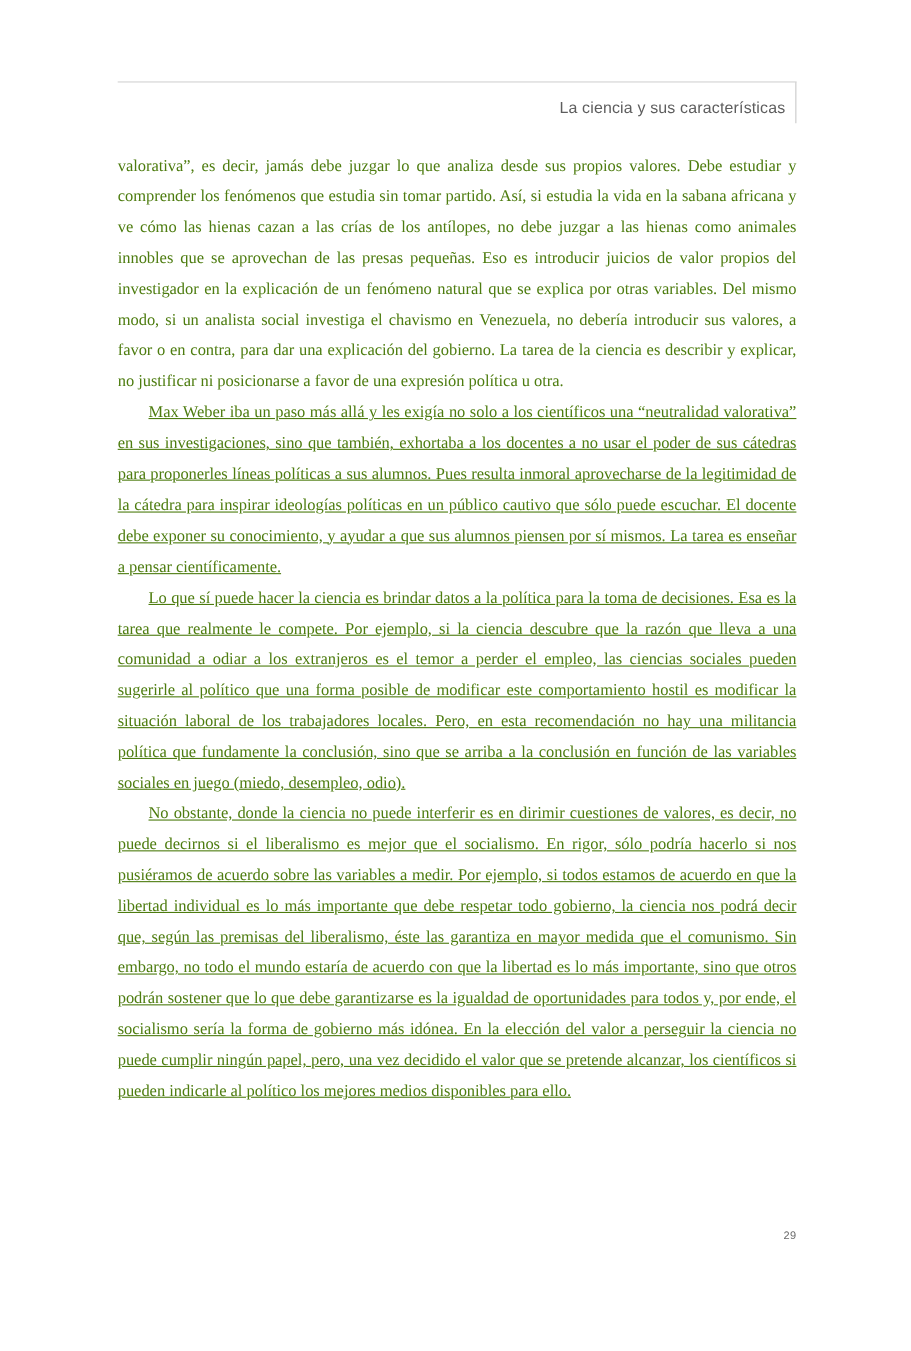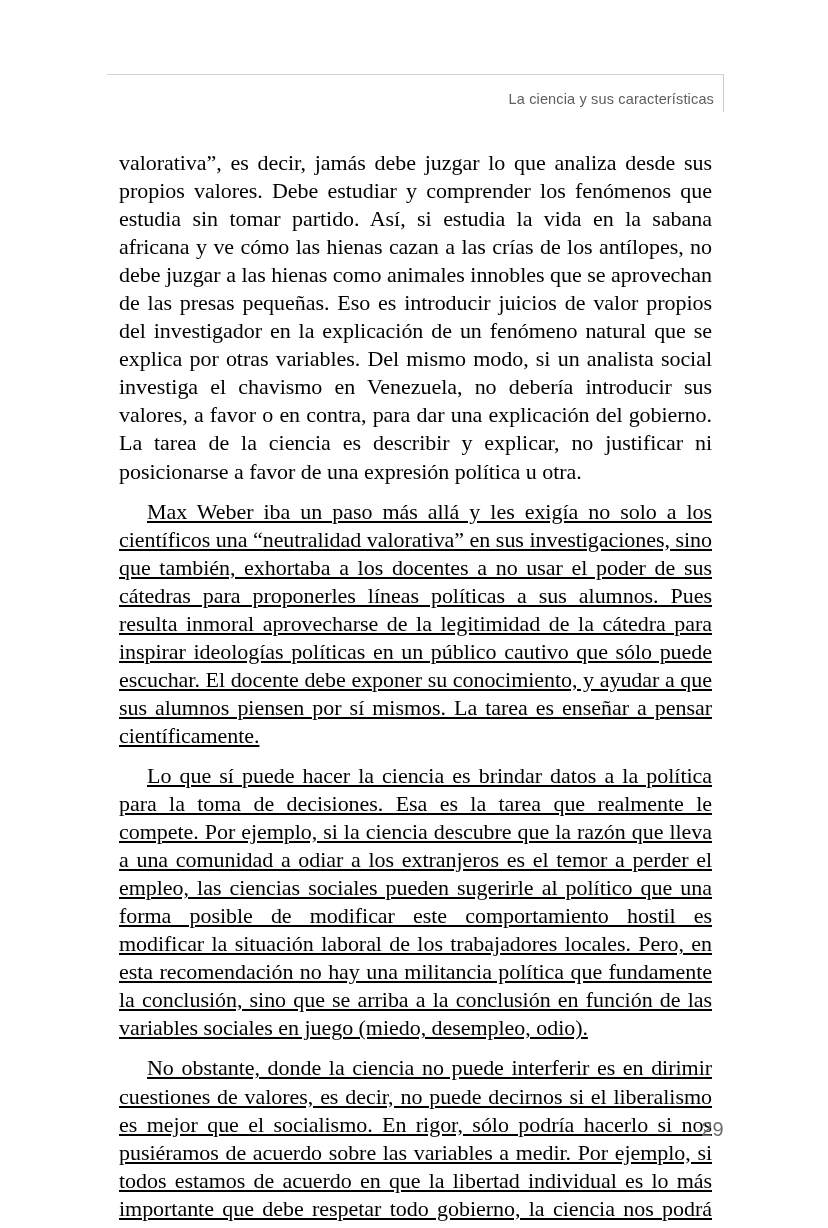--- a/index.html
+++ b/index.html
@@ -51,25 +51,25 @@
 
   
   .textblock {
     position: absolute;
     left: 107px;
     top: 137px;
     width: 617px;
   }
 
   .para {
-    margin: 12px;
+    margin: 0;
     font-family: "Liberation Serif", serif;
-    font-size: 22px;
+    font-size: 15px;
     line-height: 28.05px;
-    color: #000000;
+    color: #4d7c0f;
     text-align: justify;
     text-justify: inter-word;
     hyphens: none;
     letter-spacing: -0.04px;
   }
   .para + .para {
     text-indent: 28px;
     text-decoration: underline;
   }
   .para.first {
@@ -77,21 +77,21 @@
   }
 
   
   .folio {
     position: absolute;
     left: 0;
     top: 1118px;
     width: 724px;
     text-align: right;
     font-family: "Liberation Sans", sans-serif;
-    font-size: 20px;
+    font-size: 10px;
     color: #6b6b6b;
     letter-spacing: 0.3px;
   }
 </style>
 </head>
 <body>
 
 <div class="page">
 
   <div class="running-head">

